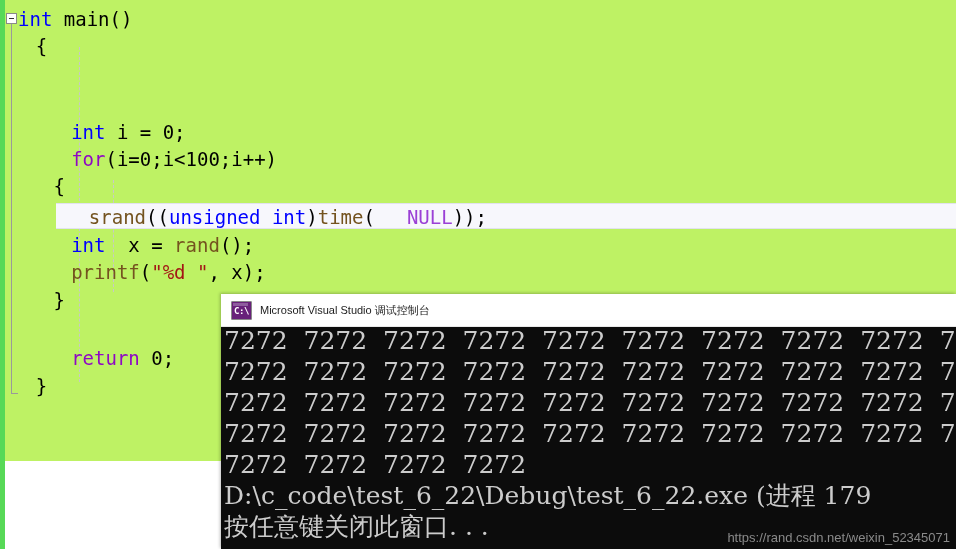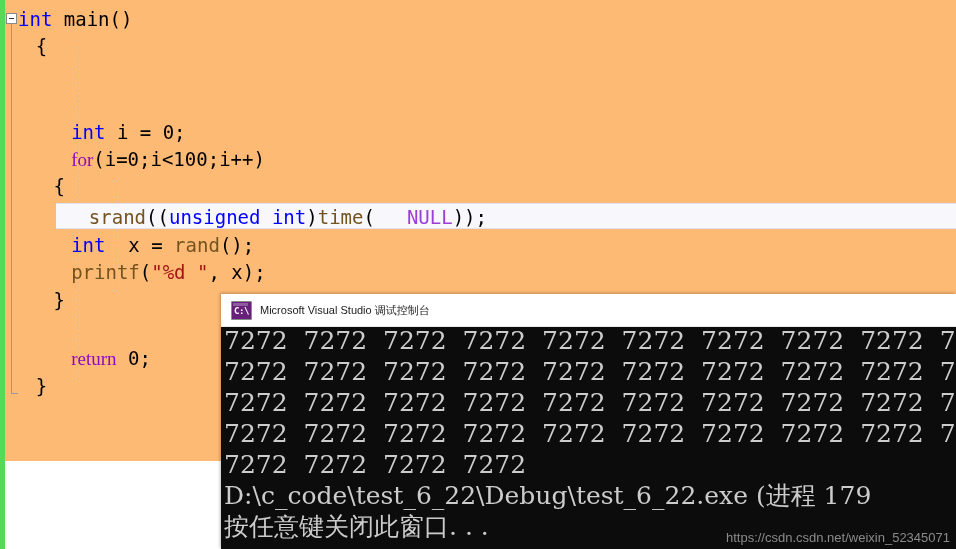--- a/index.html
+++ b/index.html
@@ -13,21 +13,21 @@
     overflow: hidden;
     position: relative;
     font-family: "Liberation Sans", sans-serif;
   }
 
   
   #editor {
     position: absolute;
     left: 0; top: 0;
     width: 956px; height: 461px;
-    background: #fdba74;
+    background: #bef264;
   }
 
   
   .change-bar {
     position: absolute;
     left: 0px; top: 0px;
     width: 5px; height: 549px;
     background: #57d957;
   }
 
@@ -93,21 +93,21 @@
     color: #000000;
   }
   .code .line {
     height: 27px;
     position: absolute;
     left: 18px;
     white-space: pre;
   }
 
   .tok-kw     { color: #0000ff; }
-  .tok-ctrl   { color: #8f08c4; font-family: Liberation Serif, serif; }
+  .tok-ctrl   { color: #8f08c4; }
   .tok-fn     { color: #74531f; }
   .tok-macro  { color: #9b40d6; margin-left: 32px; }
   .tok-str    { color: #a31515; }
   .tok-plain  { color: #000000; }
 
   
   #console-window {
     position: absolute;
     left: 221px;
     top: 294px;
@@ -217,15 +217,15 @@
   <div class="console-titlebar">
     <div class="console-icon">
       <div class="bar"></div>
       <div class="glyph">C:\</div>
     </div>
     <div class="console-title-text">Microsoft Visual Studio 调试控制台</div>
   </div>
 
   <div class="console-body">
     <div class="console-text" id="console-text"><div class="console-line">7272  7272  7272  7272  7272  7272  7272  7272  7272  7272</div><div class="console-line">7272  7272  7272  7272  7272  7272  7272  7272  7272  7272</div><div class="console-line">7272  7272  7272  7272  7272  7272  7272  7272  7272  7272</div><div class="console-line">7272  7272  7272  7272  7272  7272  7272  7272  7272  7272</div><div class="console-line">7272  7272  7272  7272</div><div class="console-line">D:\c_code\test_6_22\Debug\test_6_22.exe (进程 179</div><div class="console-line">按任意键关闭此窗口. . .</div></div>
-    <div class="watermark">https://csdn.csdn.net/weixin_52345071</div>
+    <div class="watermark">https://rand.csdn.net/weixin_52345071</div>
   </div>
 </div>
 
 </body></html>

